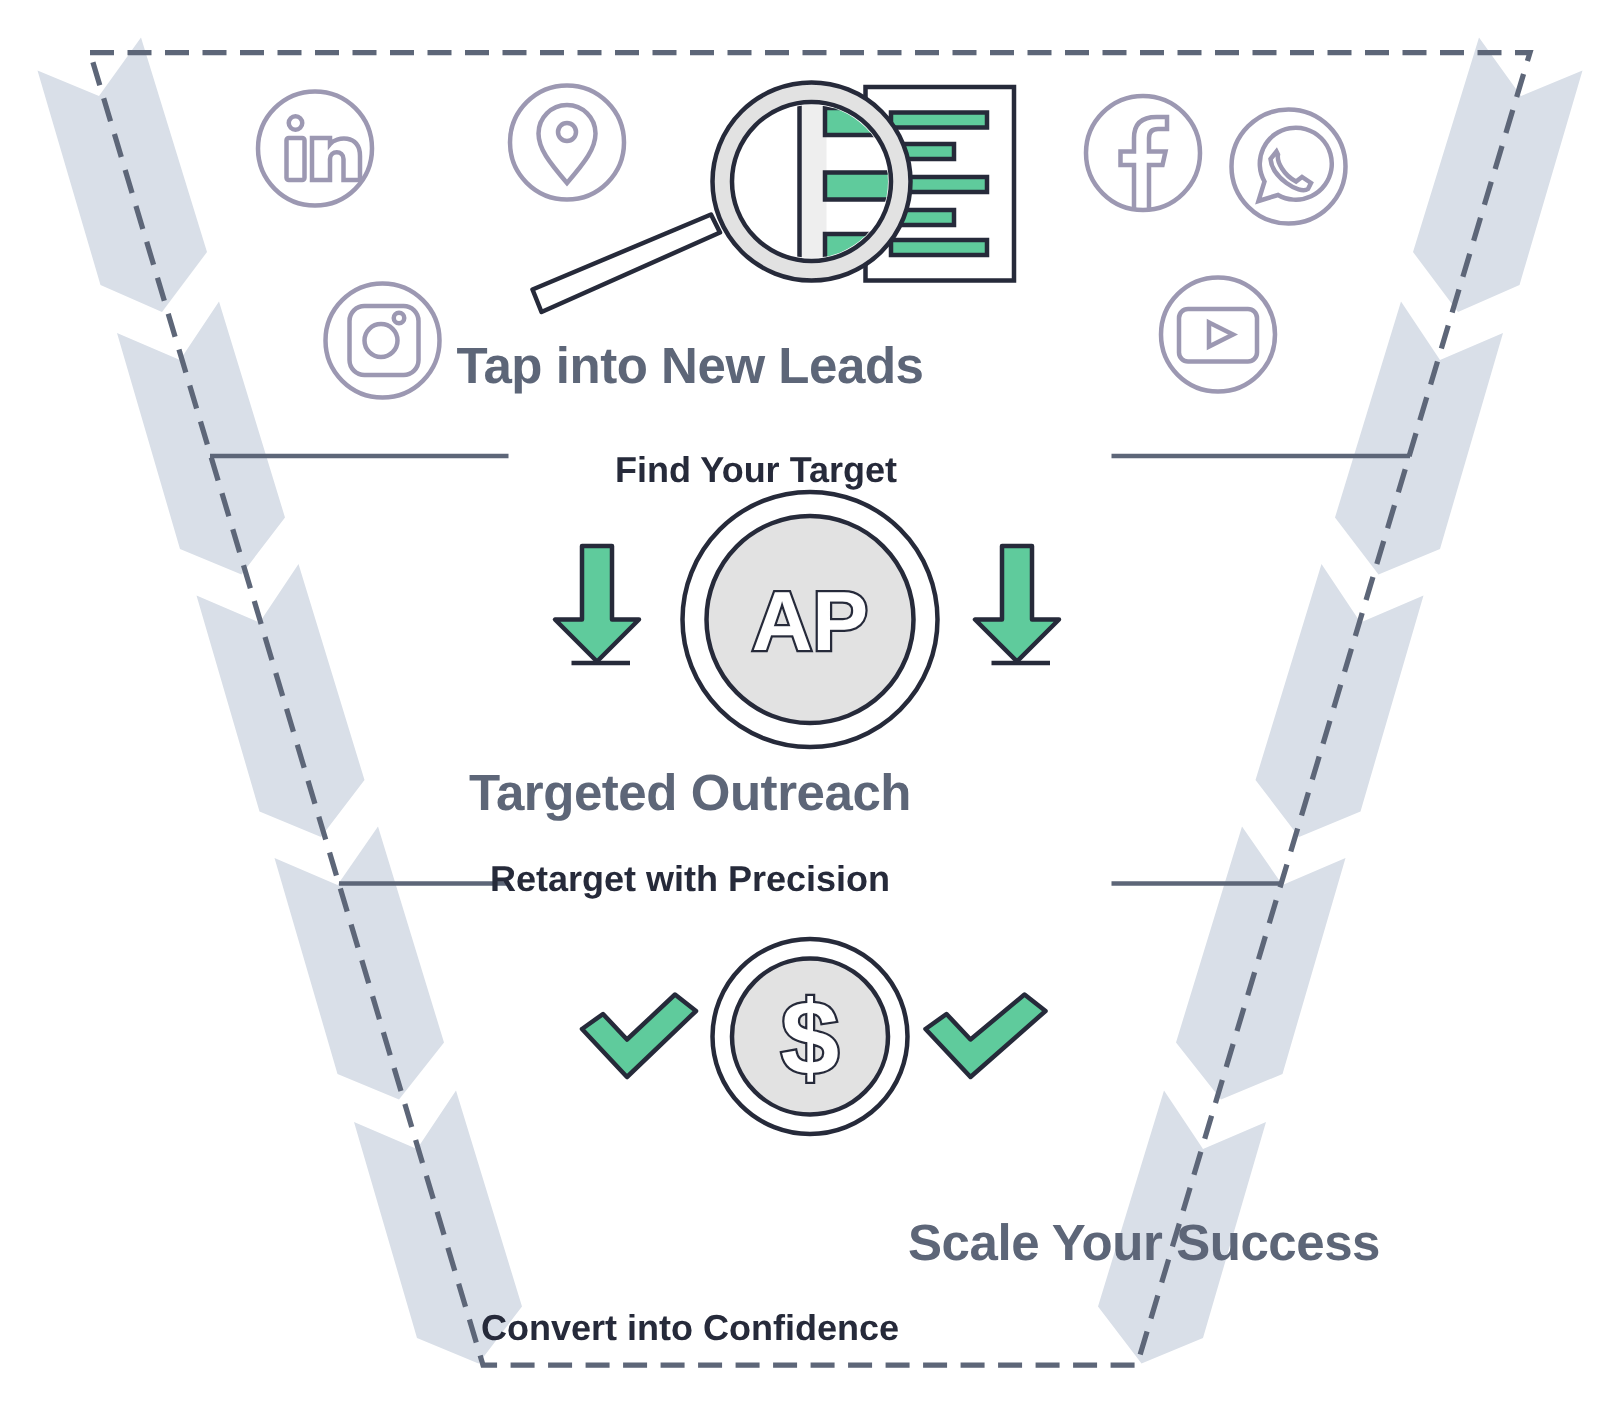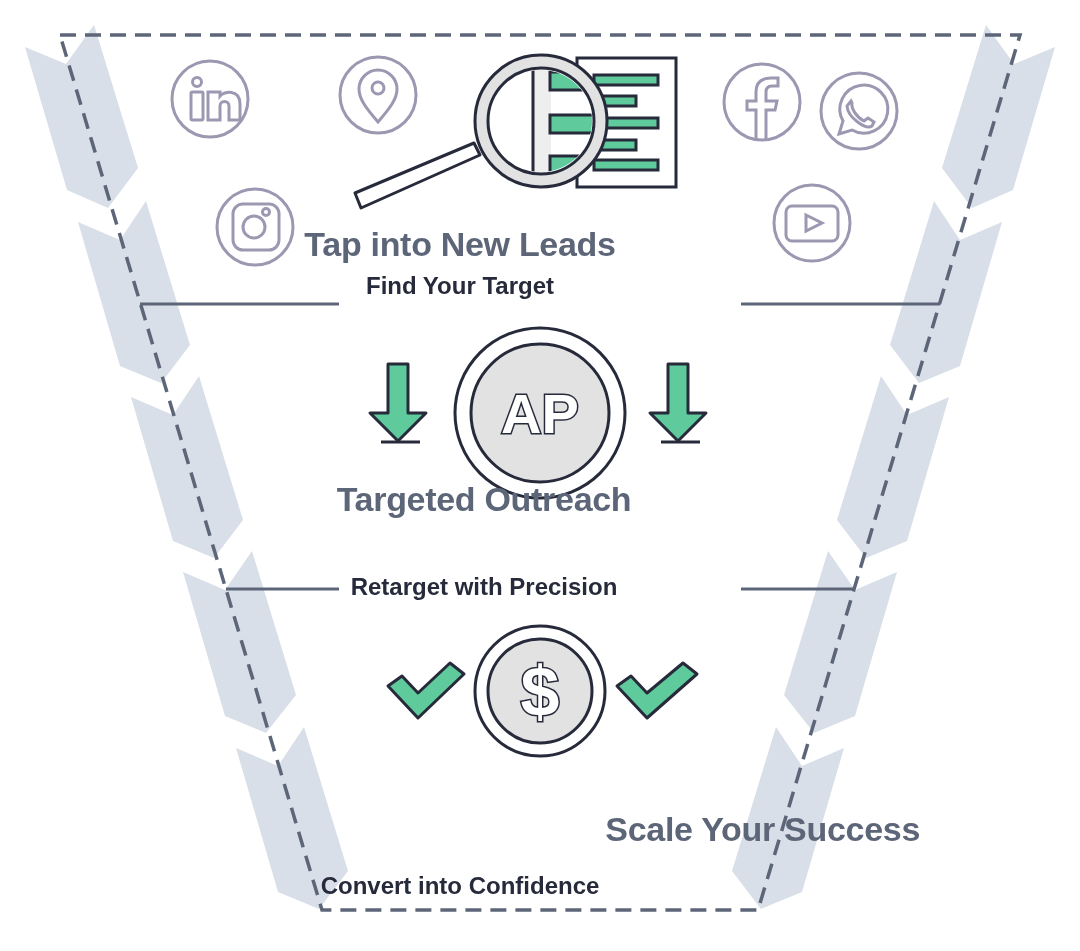--- a/index.html
+++ b/index.html
@@ -116,19 +116,19 @@
     <path d="M617 686 L631 676 L647 693 L683 663 L697 674 L647 718 Z" fill="#5fcb9c" stroke="#262a3a" stroke-width="3" stroke-linejoin="round"></path>
   </g>
   <g>
     <circle cx="540" cy="691" r="65" fill="#ffffff" stroke="#262a3a" stroke-width="3"></circle>
     <circle cx="540" cy="691" r="52" fill="#e2e2e2" stroke="#262a3a" stroke-width="3"></circle>
     <text x="540" y="716" text-anchor="middle" font-family="'Liberation Sans', sans-serif" font-weight="bold" font-size="70" fill="#ffffff" stroke="#262a3a" stroke-width="3" paint-order="stroke">$</text>
   </g>
 </svg>
 
 <div class="txt stage-title" style="top:225px;">Tap into New Leads</div>
-<div class="txt stage-sub" style="top:272px;">Find Your Target</div>
+<div class="txt stage-sub" style="top:300px;margin-left:44px;">Find Your Target</div>
 
-<div class="txt stage-title" style="top:480px;padding-left:24px;">Targeted Outreach</div>
-<div class="txt stage-sub" style="top:573px;padding-left:24px;">Retarget with Precision</div>
+<div class="txt stage-title" style="top:510px;">Targeted Outreach</div>
+<div class="txt stage-sub" style="top:573px;">Retarget with Precision</div>
 
 <div class="txt stage-title" style="top:810px;text-align:right;">Scale Your Success</div>
 <div class="txt stage-sub" style="top:872px;">Convert into Confidence</div>
 
 </body></html>

